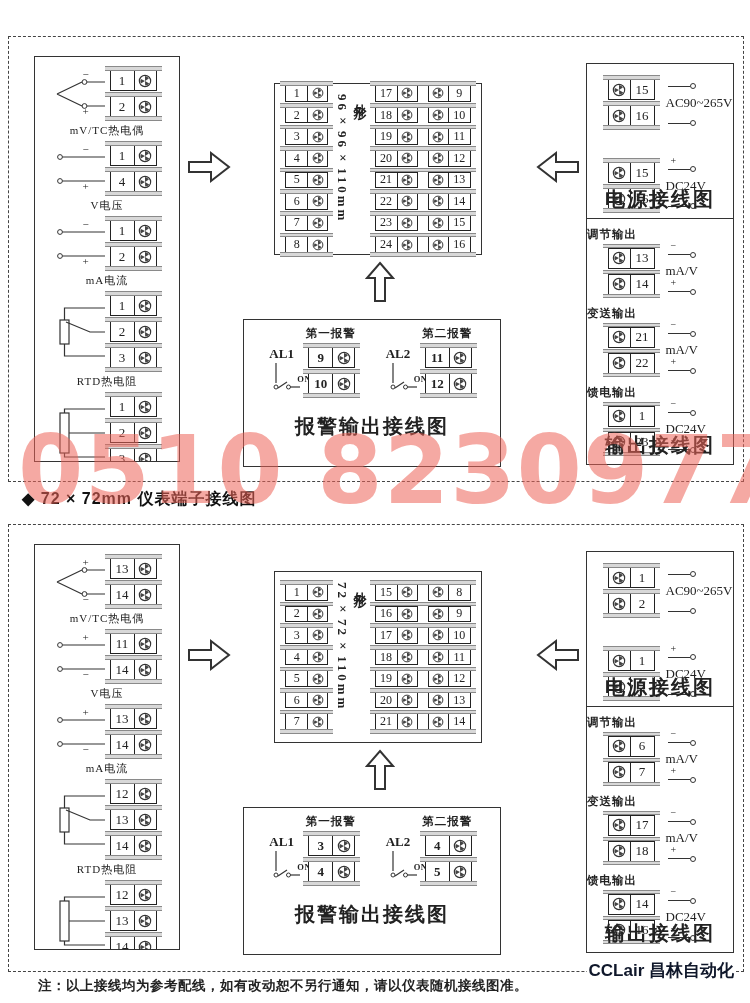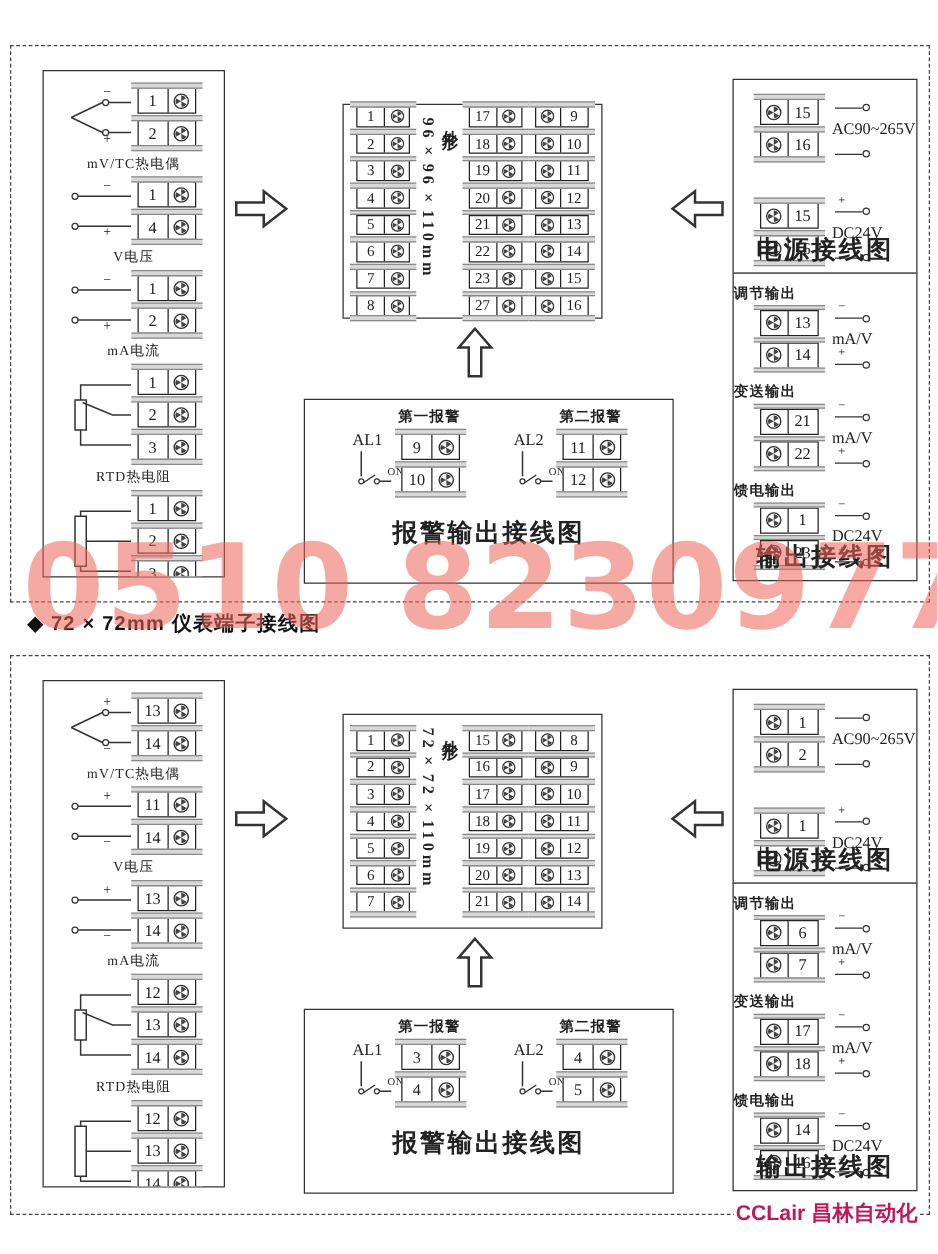--- a/index.html
+++ b/index.html
@@ -42,25 +42,25 @@
   .center-box .cell.scr svg{width:12px;height:12px;}
   .center-box .term{margin:2.5px 4px;}
   .vlabel{writing-mode:vertical-rl;text-orientation:mixed;font-size:13px;letter-spacing:3px;
           font-weight:bold;height:150px;display:flex;align-items:center;}
   
   .arrow{position:absolute;}
   .arrow-right{left:178px;top:112px;}
   .arrow-left{left:527px;top:112px;}
   .arrow-up{left:356px;top:224px;}
   
-  .alarm-box{left:234px;top:282px;width:296px;height:148px;display:flex;flex-direction:column;}
+  .alarm-box{left:234px;top:282px;width:258px;height:148px;display:flex;flex-direction:column;}
   .alarm-groups{display:flex;justify-content:space-evenly;padding-top:6px;}
   .agroup{display:flex;flex-direction:column;}
   .atitle{font-size:11.5px;font-weight:bold;text-align:center;margin-left:34px;margin-bottom:1px;letter-spacing:1px;}
-  .arow{display:flex;align-items:center;}
+  .arow{display:flex;align-items:flex-end;font-weight:bold;}
   .aleft{position:relative;width:36px;height:52px;}
   .atag{position:absolute;top:-1px;left:2px;font-size:13px;}
   .aswitch{position:absolute;left:4px;top:14px;}
   .aon{position:absolute;left:30px;top:27px;font-size:8.5px;letter-spacing:0.5px;}
   .alarm-box .box-label{margin-top:14px;}
   
   .power-box{left:577px;top:26px;width:148px;height:156px;padding-top:10px;}
   .output-box{left:577px;top:180.5px;width:148px;height:247px;padding-top:8px;}
   .pgroup{display:flex;align-items:center;justify-content:center;margin-bottom:26px;}
   .ogroup{margin-bottom:6px;}
@@ -73,21 +73,21 @@
                 border:1px solid #333;border-radius:50%;background:#fff;}
   .psign{position:absolute;left:5px;top:-5px;font-size:10px;line-height:1;}
   .psupply{font-size:13px;letter-spacing:0;}
   .panel-bottom-label{position:absolute;bottom:5px;left:0;right:0;}
   
   .watermark{position:absolute;left:18px;top:424px;font-family:"DejaVu Sans",sans-serif;
              font-weight:bold;font-size:94px;line-height:1;letter-spacing:1px;opacity:0.55;
              z-index:9;pointer-events:none;white-space:nowrap;}
   .note{position:absolute;left:38px;top:977px;font-size:13.5px;font-weight:bold;letter-spacing:0.5px;}
   .brand{position:absolute;right:14px;top:959px;font-family:"Liberation Sans",sans-serif;
-         font-weight:bold;font-size:17px;color:#be185d;background:#fff;padding:0 2px;}
+         font-weight:bold;font-size:17px;color:#0f172a;background:#fff;padding:0 2px;}
 </style>
 </head>
 <body>
 
 <div id="page">
 
 
   <div class="section" style="top:36px">
 
     <div class="panel input-panel">
@@ -490,21 +490,21 @@
       <svg viewBox="0 0 20 20">
                 <circle cx="10" cy="10" r="8.1" fill="none" stroke="#333" stroke-width="1.6"></circle>
         <path d="M10,10 L10,3 A7,7 0 0 1 15.5,6.5 Z" fill="#444"></path>
         <path d="M10,10 L10,3 A7,7 0 0 1 15.5,6.5 Z" fill="#444" transform="rotate(120 10 10)"></path>
         <path d="M10,10 L10,3 A7,7 0 0 1 15.5,6.5 Z" fill="#444" transform="rotate(240 10 10)"></path>
               </svg>
     </span>
   </div>
 
   <div class="term">
-    <span class="cell num">27</span>
+    <span class="cell num">24</span>
     <span class="cell scr">
       <svg viewBox="0 0 20 20">
                 <circle cx="10" cy="10" r="8.1" fill="none" stroke="#333" stroke-width="1.6"></circle>
         <path d="M10,10 L10,3 A7,7 0 0 1 15.5,6.5 Z" fill="#444"></path>
         <path d="M10,10 L10,3 A7,7 0 0 1 15.5,6.5 Z" fill="#444" transform="rotate(120 10 10)"></path>
         <path d="M10,10 L10,3 A7,7 0 0 1 15.5,6.5 Z" fill="#444" transform="rotate(240 10 10)"></path>
               </svg>
     </span>
   </div>
 </div>
@@ -1702,14 +1702,15 @@
                 <span class="pline"></span>
               </div>
           </div>
         </div>
       </div>
       <div class="box-label panel-bottom-label">输出接线图</div>
     </div>
   </div>
 
   <div class="watermark" style="color: rgb(238, 100, 88);">0510 82309771</div>
+  <div class="note">注：以上接线均为参考配线，如有改动恕不另行通知，请以仪表随机接线图准。</div>
   <div class="brand">CCLair 昌林自动化</div>
 </div>
 
 </body></html>

